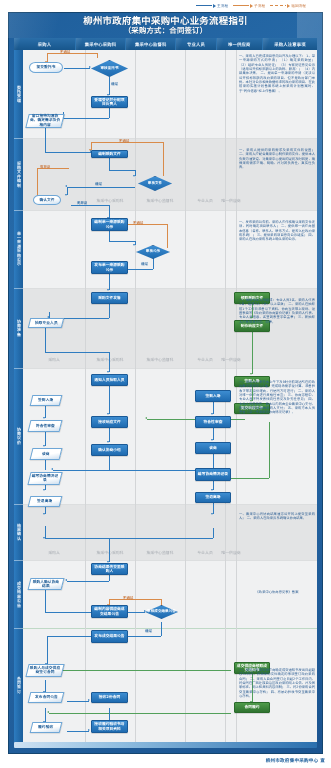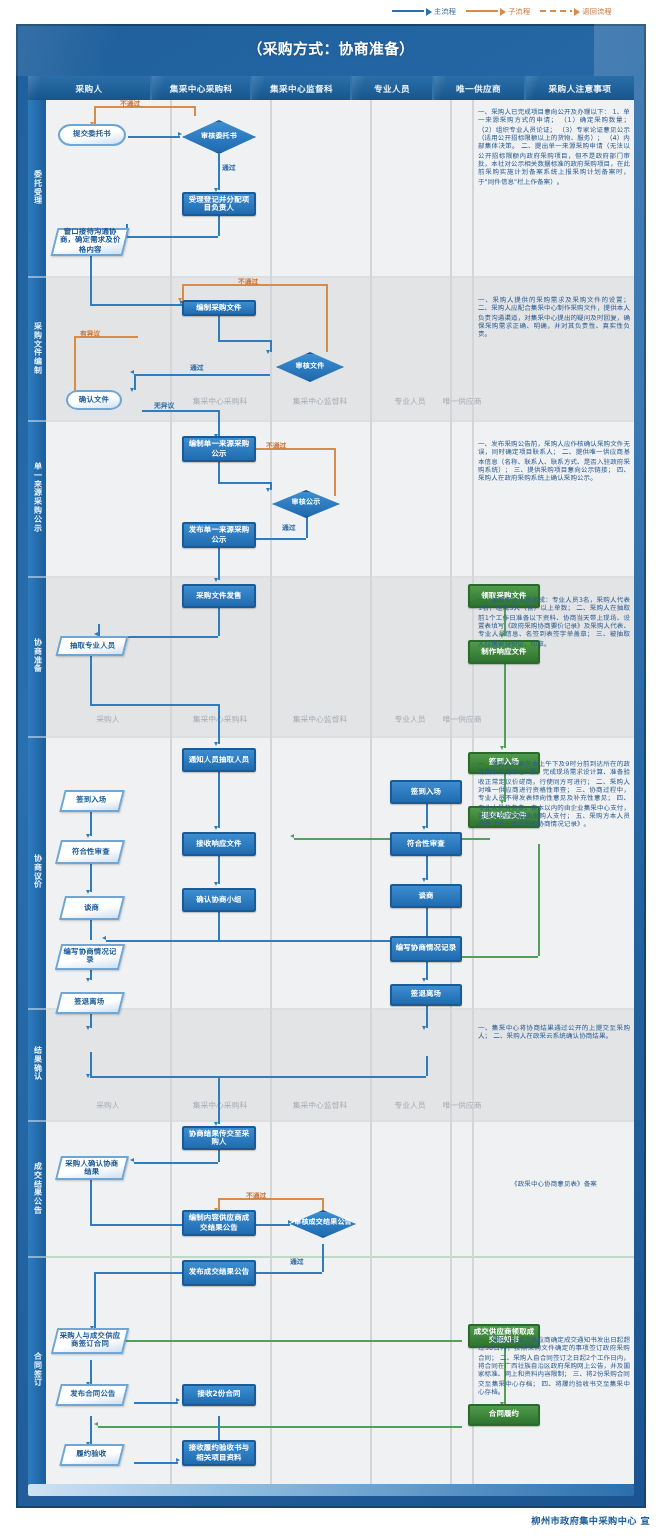--- a/index.html
+++ b/index.html
@@ -148,21 +148,22 @@
   <div class="lg">
     <span class="lg-line dash-o"></span>
     <span class="lg-ar o"></span>
     <span class="lg-t o">返回流程</span>
   </div>
 </div>
 
 <div class="frame">
 
   <div class="title-wrap">
-    <div class="t2">（采购方式：协商准备）</div>
+    <div class="t1">柳州市政府集中采购中心业务流程指引</div>
+    <div class="t2">（采购方式：合同签订）</div>
   </div>
 
   <div class="colhead">
     <div class="ch" style="width:62px">采购人</div>
     <div class="ch" style="width:50px">集采中心采购科</div>
     <div class="ch" style="width:50px">集采中心监督科</div>
     <div class="ch" style="width:40px">专业人员</div>
     <div class="ch" style="width:46px">唯一供应商</div>
     <div class="ch" style="width:55px;border-right:none">采购人注意事项</div>
   </div>

